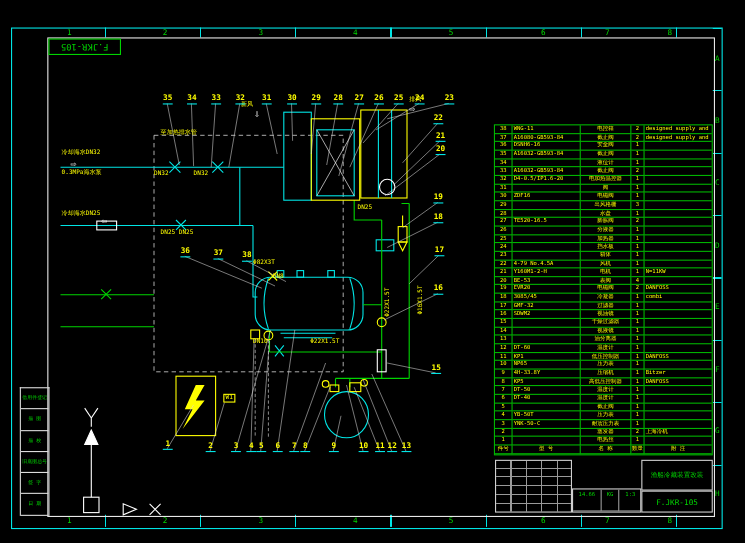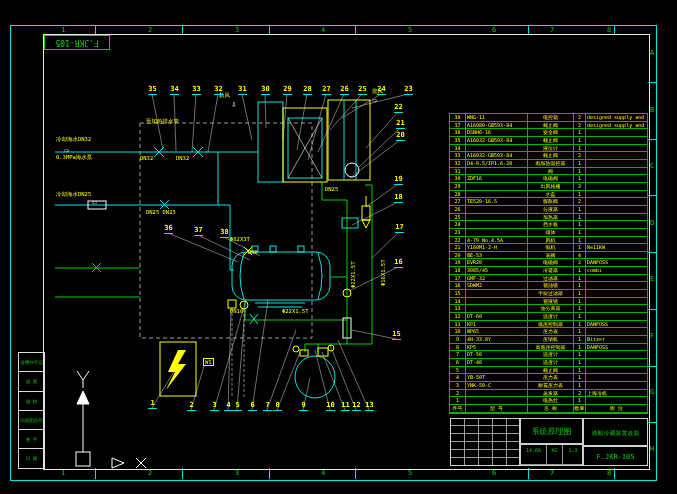--- a/index.html
+++ b/index.html
@@ -593,21 +593,20 @@
     <div class="bom-row bom-head">
       <span class="c">件号</span>
       <span class="c">型 号</span>
       <span class="c">名 称</span>
       <span class="c">数量</span>
       <span class="c">附 注</span>
     </div>
   </div>
 
   <div class="abs tb sig-grid"></div>
-  <div class="abs tb tb-title">系统原理图</div>
   <div class="abs tb tb-small">
     <span>14.66</span>
     <span>KG</span>
     <span>1:3</span>
   </div>
   <div class="abs tb tb-project">渔船冷藏装置改装</div>
   <div class="abs tb tb-dwgno">F.JKR-105</div>
 
 </div>
 

